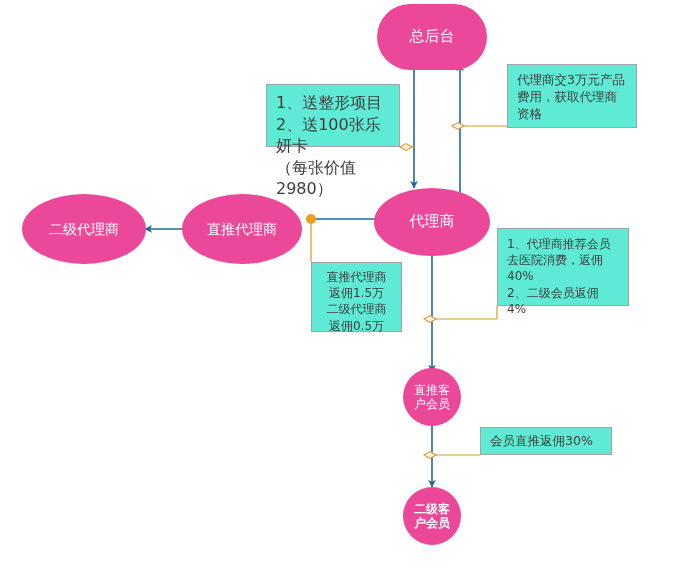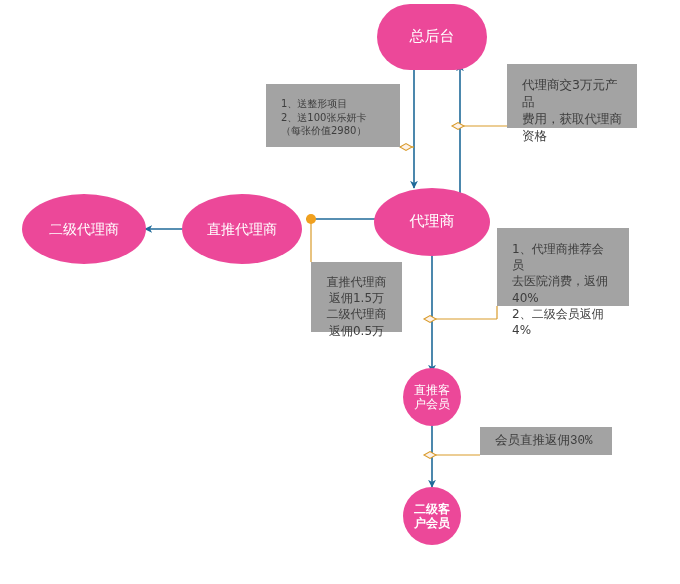--- a/index.html
+++ b/index.html
@@ -39,22 +39,22 @@
     line-height: 1.18;
     z-index: 3;
   }
   .node.ellipse { border-radius: 50%; }
   .node.rounded { border-radius: 38px; }
   .node span { display: block; }
 
   .note {
     position: absolute;
     box-sizing: border-box;
-    background: #a3a3a3;
-    border: 6px solid #a3a3a3;
+    background: #5eead4;
+    border: 1px solid #a3a3a3;
     color: #3d3d3d;
     z-index: 4;
     white-space: pre-line;
     line-height: 1.35;
     padding: 7px 8px 6px 9px;
   }
   .wm {
     position: absolute;
     z-index: 2;
     color: rgba(255,255,255,0.30);
@@ -145,34 +145,34 @@
   <div class="node ellipse" style="left:403px; top:368px; width:58px; height:58px; font-size:12px;">
     <span style="white-space:pre-line;">直推客
 户会员</span>
   </div>
 
   <div class="node ellipse" style="left:403px; top:487px; width:58px; height:58px; font-size:12px;font-weight:bold;">
     <span style="white-space:pre-line;">二级客
 户会员</span>
   </div>
 
-  <div class="note" style="left:266px; top:84px; width:134px; height:63px; font-size:10px;">1、送整形项目
+  <div class="note" style="left:266px; top:84px; width:134px; height:63px; font-size:16px;">1、送整形项目
 2、送100张乐妍卡
 （每张价值2980）</div>
 
   <div class="note" style="left:507px; top:64px; width:130px; height:64px; font-size:12.5px;">代理商交3万元产品
 费用，获取代理商
 资格</div>
 
   <div class="note" style="left:497px; top:228px; width:132px; height:78px; font-size:12px;">1、代理商推荐会员
 去医院消费，返佣
 40%
 2、二级会员返佣
 4%</div>
 
   <div class="note" style="left:311px; top:262px; width:91px; height:70px; font-size:12px; text-align:center; padding:6px 4px;">直推代理商
 返佣1.5万
 二级代理商
 返佣0.5万</div>
 
-  <div class="note" style="left:480px; top:427px; width:132px; height:28px; font-size:12.5px; display:flex; align-items:center; padding:0 9px;font-family:Liberation Mono, monospace;">会员直推返佣30%</div>
+  <div class="note" style="left:480px; top:427px; width:132px; height:28px; font-size:12.5px; display:flex; align-items:center; padding:0 9px;">会员直推返佣30%</div>
 
 </div>
 
 </body></html>

